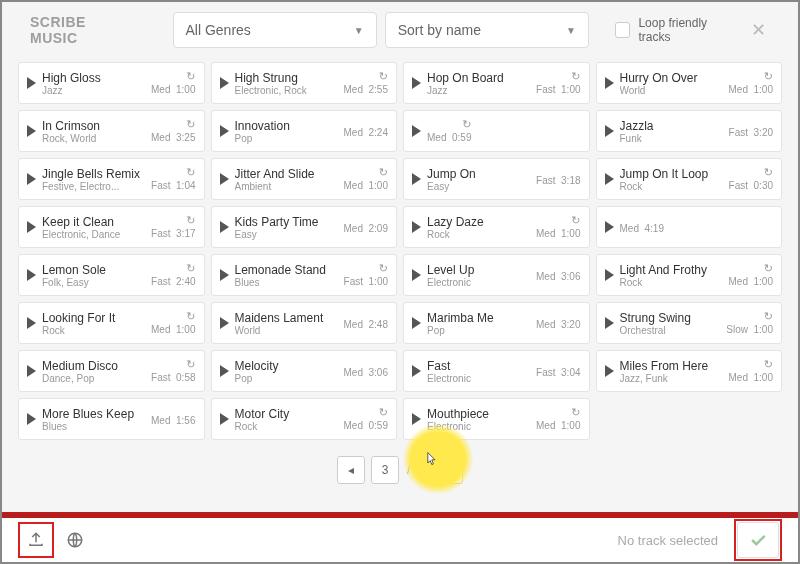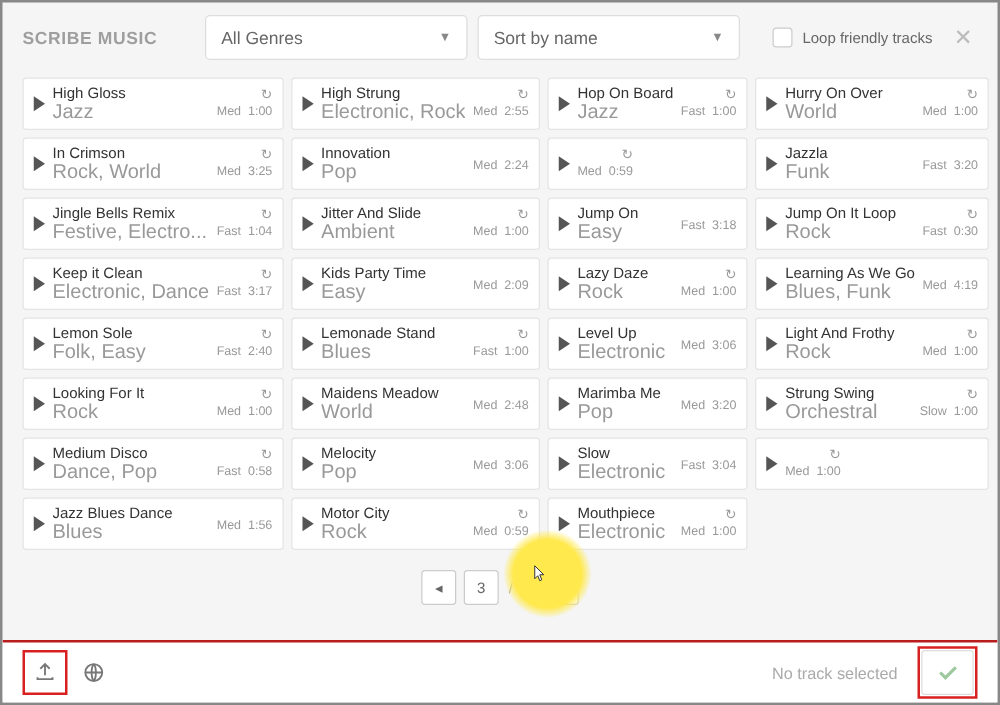--- a/index.html
+++ b/index.html
@@ -1,41 +1,41 @@
 <!DOCTYPE html>
 <html><head>
 <meta charset="utf-8">
 <style>
 *{box-sizing:border-box;margin:0;padding:0}
 body{font-family:-apple-system,BlinkMacSystemFont,"Segoe UI",Arial,sans-serif;background:#f5f5f5;width:800px;height:564px;overflow:hidden;position:relative;border:2px solid #888}
-.header{display:flex;align-items:center;padding:10px 16px;gap:8px}
+.header{display:flex;align-items:center;padding:10px 28px;gap:8px}
 .logo{color:#9e9e9e;font-weight:700;font-size:14px;letter-spacing:.5px;margin-right:30px}
 .dropdown{background:#fff;border:1px solid #ddd;border-radius:4px;height:36px;display:flex;align-items:center;justify-content:space-between;padding:0 12px;cursor:pointer;font-size:14px;color:#666}
 .dd-genre{width:210px}
 .dd-sort{width:210px}
 .chev{font-size:10px;color:#888}
 .check-group{display:flex;align-items:center;gap:8px;margin-left:18px}
 .checkbox{width:16px;height:16px;border:1px solid #ccc;border-radius:3px;background:#fff}
 .check-label{font-size:12px;color:#666;line-height:1.2}
 .close{margin-left:auto;color:#bbb;font-size:18px;cursor:pointer;padding:4px}
 .grid{display:grid;grid-template-columns:repeat(4,1fr);gap:6px;padding:4px 16px}
 .tile{background:#fff;border:1px solid #e4e4e4;border-radius:3px;height:42px;display:flex;align-items:center;padding:0 8px;gap:6px;cursor:pointer;position:relative}
 .play{width:0;height:0;border-top:6px solid transparent;border-bottom:6px solid transparent;border-left:9px solid #555;flex-shrink:0}
 .tile-body{flex:1;min-width:0;display:flex;flex-direction:column;justify-content:flex-start}
 .tile-title{font-size:12px;color:#333;font-weight:500;white-space:nowrap;overflow:hidden;text-overflow:ellipsis}
-.tile-sub{font-size:16px;color:#999;white-space:nowrap;overflow:hidden;text-overflow:ellipsis}
+.tile-sub{font-size:10px;color:#999;white-space:nowrap;overflow:hidden;text-overflow:ellipsis}
 .tile-right{display:flex;flex-direction:column;align-items:flex-end;gap:2px;font-size:10px;color:#999}
 .loop{font-size:11px;color:#999;line-height:1}
 .meta{white-space:nowrap}
 .pager{display:flex;align-items:center;justify-content:center;gap:6px;padding:12px 0 8px;position:relative}
 .pg-btn{width:28px;height:28px;border:1px solid #ccc;background:#fff;border-radius:3px;display:flex;align-items:center;justify-content:center;font-size:12px;color:#666;cursor:pointer}
 .pg-sep{color:#aaa;font-size:12px;margin:0 2px}
 .highlight{position:absolute;width:70px;height:70px;background:radial-gradient(circle,#ffe94d 0%,#ffe94d 55%,rgba(255,233,77,0) 72%);border-radius:50%;pointer-events:none;top:-20px;left:50%;margin-left:3px}
 .cursor{position:absolute;width:16px;height:16px;left:50%;top:7px;margin-left:23px;pointer-events:none}
-.footer{position:absolute;bottom:0;left:0;right:0;height:50px;display:flex;align-items:center;padding:0 16px;background:#fff;border-top:2px solid #b91c1c}
+.footer{position:absolute;bottom:0;left:0;right:0;height:50px;display:flex;align-items:center;padding:0 16px;background:#fff;border-top:6px solid #b91c1c}
 .foot-btn{width:30px;height:30px;display:flex;align-items:center;justify-content:center;color:#777;cursor:pointer}
 .red-box{border:2px solid #d92020;padding:1px}
 .status{margin-left:auto;color:#aaa;font-size:13px;margin-right:16px}
 .confirm{width:42px;height:36px;display:flex;align-items:center;justify-content:center;border:1px solid #ddd;border-radius:3px}
 .confirm svg{stroke:#9ec89e}
 </style>
 </head>
 <body>
 
 <div class="header">
@@ -212,24 +212,20 @@
         <div class="tile-title">Lazy Daze</div>
         <div class="tile-sub">Rock</div>
       </div>
       <div class="tile-right">
         <span class="loop">↻</span>
         <span class="meta">Med&nbsp;&nbsp;1:00</span>
       </div>
     </div>
     <div class="tile">
       <div class="play"></div>
-      <div class="tile-body">
-        <div class="tile-title">Learning As We Go</div>
-        <div class="tile-sub">Blues, Funk</div>
-      </div>
       <div class="tile-right">
         <span class="loop"></span>
         <span class="meta">Med&nbsp;&nbsp;4:19</span>
       </div>
     </div>
     <div class="tile">
       <div class="play"></div>
       <div class="tile-body">
         <div class="tile-title">Lemon Sole</div>
         <div class="tile-sub">Folk, Easy</div>
@@ -279,21 +275,21 @@
         <div class="tile-sub">Rock</div>
       </div>
       <div class="tile-right">
         <span class="loop">↻</span>
         <span class="meta">Med&nbsp;&nbsp;1:00</span>
       </div>
     </div>
     <div class="tile">
       <div class="play"></div>
       <div class="tile-body">
-        <div class="tile-title">Maidens Meadow</div>
+        <div class="tile-title">Maidens Lament</div>
         <div class="tile-sub">World</div>
       </div>
       <div class="tile-right">
         <span class="loop"></span>
         <span class="meta">Med&nbsp;&nbsp;2:48</span>
       </div>
     </div>
     <div class="tile">
       <div class="play"></div>
       <div class="tile-body">
@@ -334,39 +330,43 @@
         <div class="tile-sub">Pop</div>
       </div>
       <div class="tile-right">
         <span class="loop"></span>
         <span class="meta">Med&nbsp;&nbsp;3:06</span>
       </div>
     </div>
     <div class="tile">
       <div class="play"></div>
       <div class="tile-body">
-        <div class="tile-title">Slow</div>
+        <div class="tile-title">Fast</div>
         <div class="tile-sub">Electronic</div>
       </div>
       <div class="tile-right">
         <span class="loop"></span>
         <span class="meta">Fast&nbsp;&nbsp;3:04</span>
       </div>
     </div>
     <div class="tile">
       <div class="play"></div>
-      <div class="tile-right">
-        <span class="loop">↻</span>
-        <span class="meta">Med&nbsp;&nbsp;1:00</span>
-      </div>
-    </div>
-    <div class="tile">
-      <div class="play"></div>
-      <div class="tile-body">
-        <div class="tile-title">Jazz Blues Dance</div>
+      <div class="tile-body">
+        <div class="tile-title">Miles From Here</div>
+        <div class="tile-sub">Jazz, Funk</div>
+      </div>
+      <div class="tile-right">
+        <span class="loop">↻</span>
+        <span class="meta">Med&nbsp;&nbsp;1:00</span>
+      </div>
+    </div>
+    <div class="tile">
+      <div class="play"></div>
+      <div class="tile-body">
+        <div class="tile-title">More Blues Keep</div>
         <div class="tile-sub">Blues</div>
       </div>
       <div class="tile-right">
         <span class="loop"></span>
         <span class="meta">Med&nbsp;&nbsp;1:56</span>
       </div>
     </div>
     <div class="tile">
       <div class="play"></div>
       <div class="tile-body">

